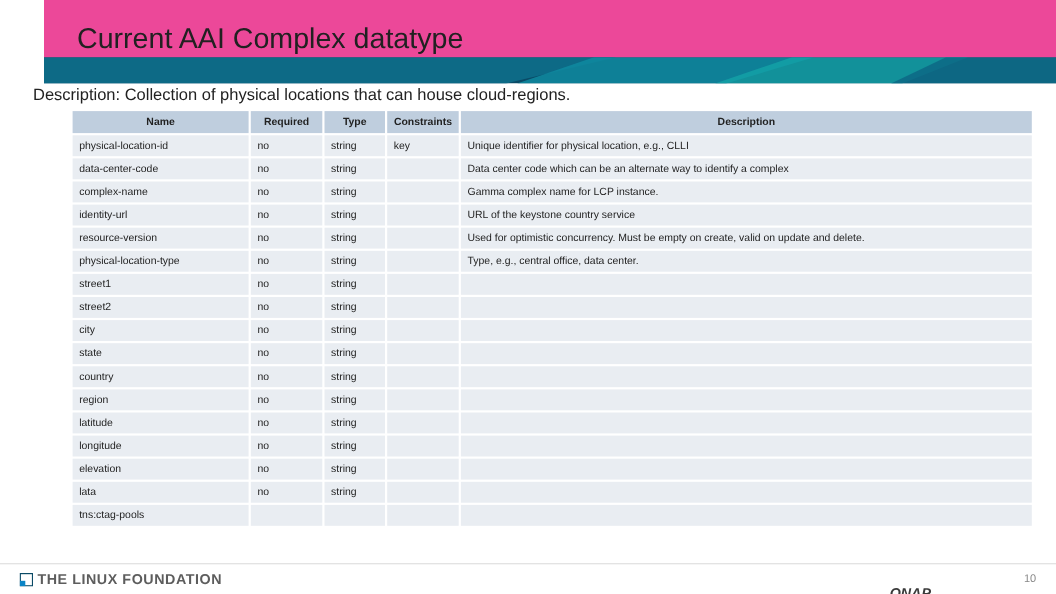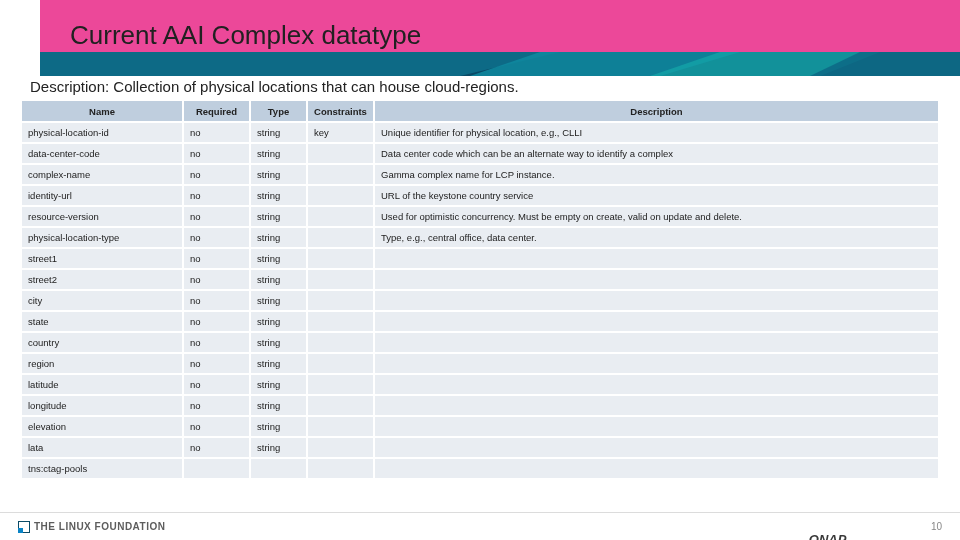--- a/index.html
+++ b/index.html
@@ -37,20 +37,21 @@
     width: 960px;
     height: 24px;
   }
   .desc {
     padding: 8px 30px 4px 30px;
     font-size: 15px;
     color: #222;
   }
   .tbl-wrap {
     padding: 0 20px;
+    margin-left: 44px;
   }
   table.datatable {
     border-collapse: separate;
     border-spacing: 2px;
     width: 100%;
     table-layout: fixed;
     font-size: 9.5px;
   }
   table.datatable th {
     background: #bfcede;
@@ -88,21 +89,21 @@
     font-size: 10px;
     color: #6a6a6a;
   }
   .lf-logo {
     display: flex;
     align-items: center;
     gap: 4px;
     font-weight: 600;
     letter-spacing: 0.5px;
     color: #5d5d5d;
-    font-size: 10px;
+    font-size: 13px;
   }
   .lf-square {
     width: 12px; height: 12px;
     display: inline-block;
   }
   .onap-wrap {
     display: flex;
     align-items: center;
     gap: 8px;
   }

